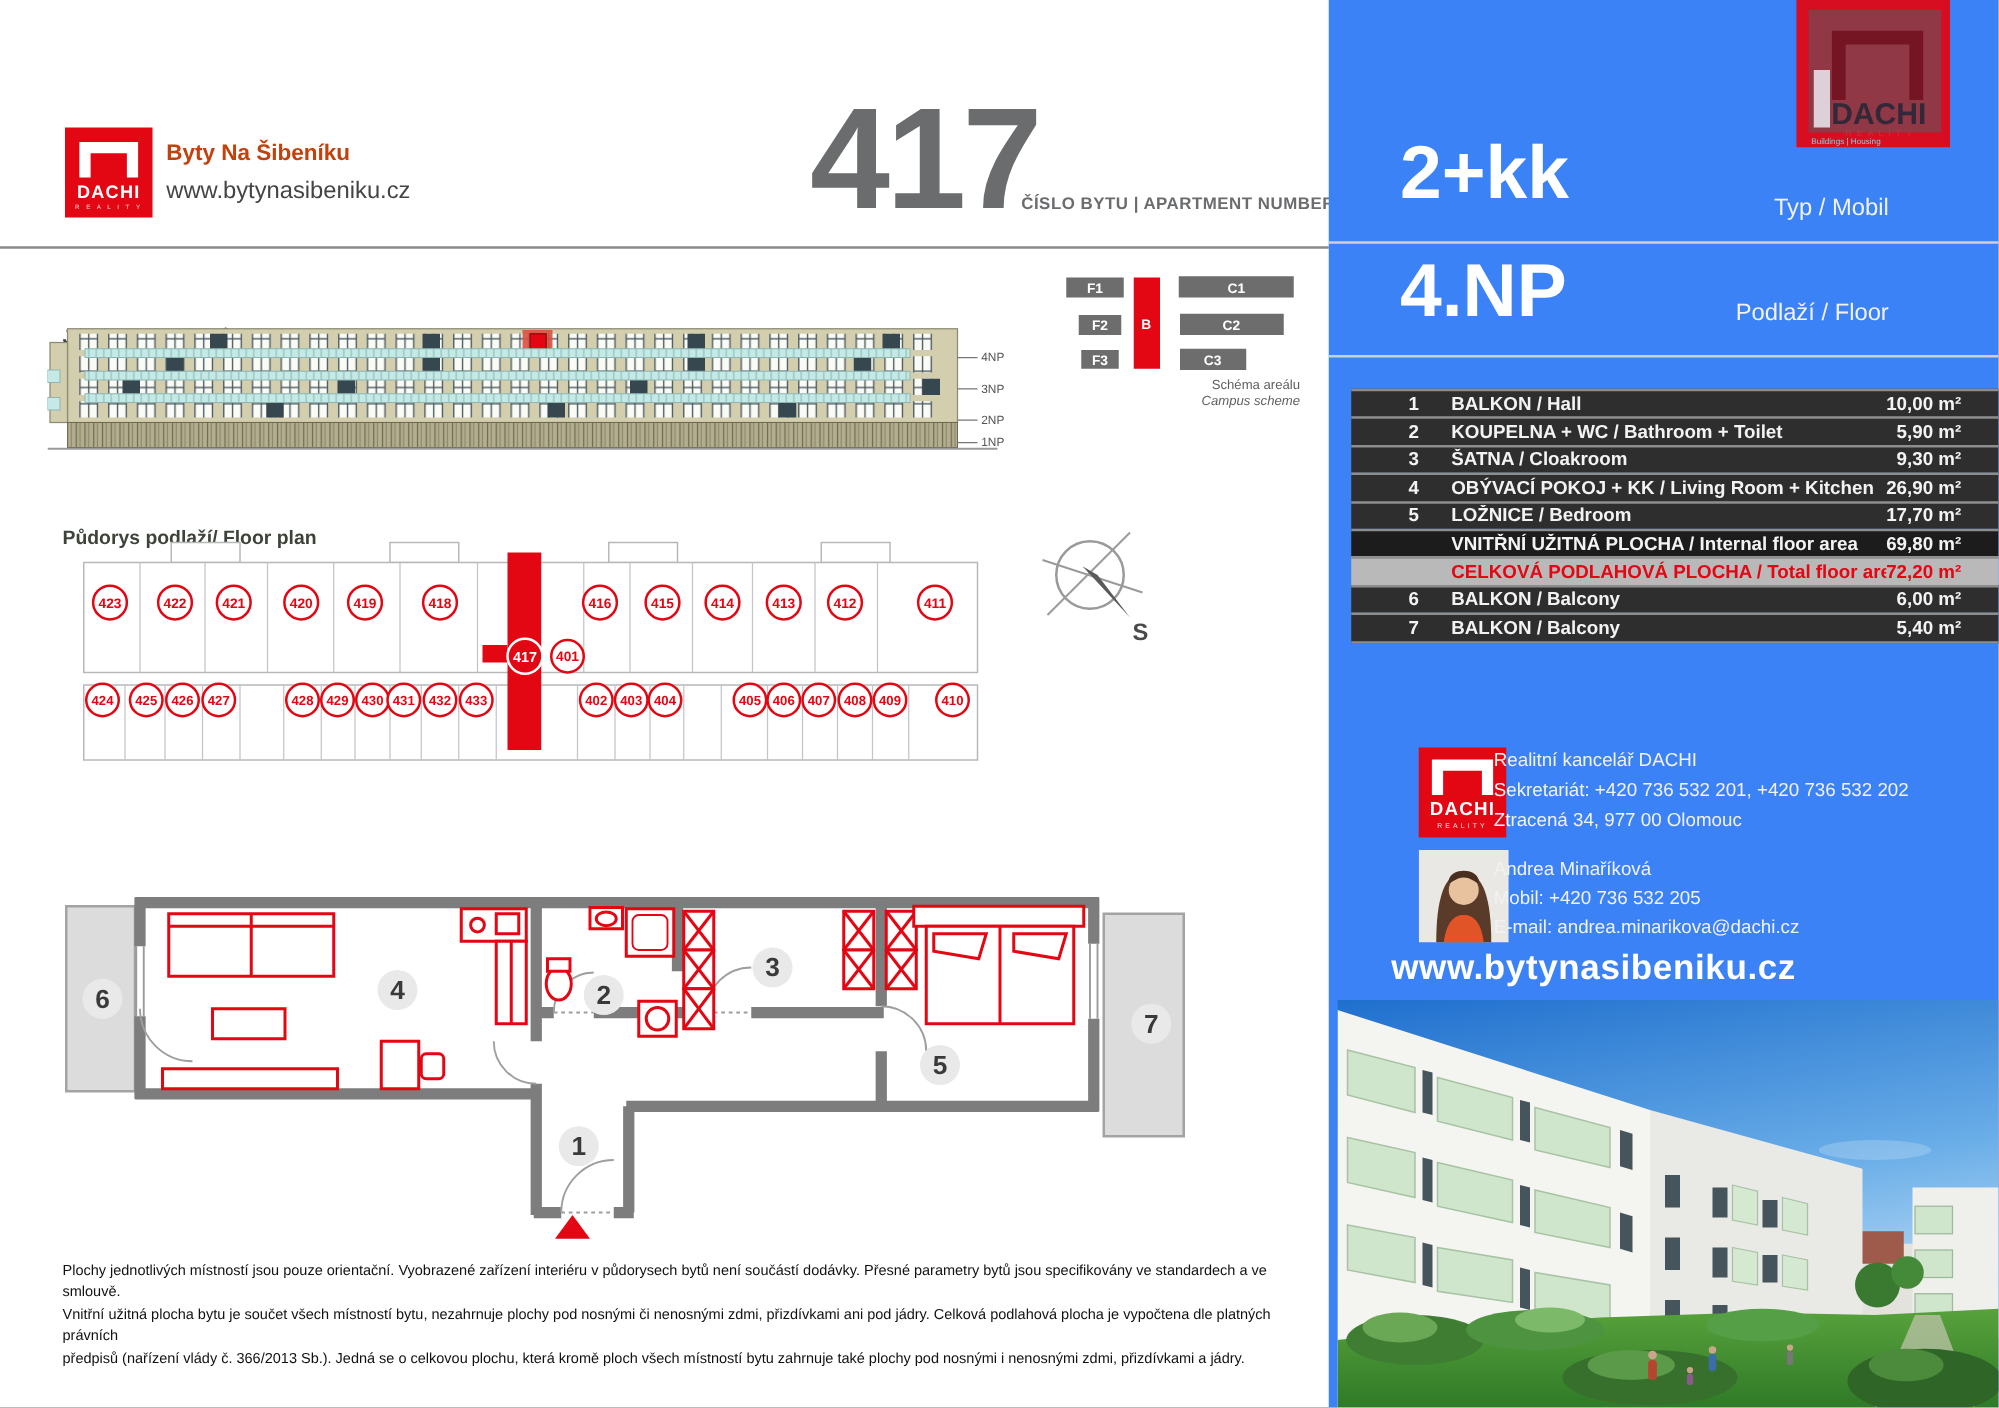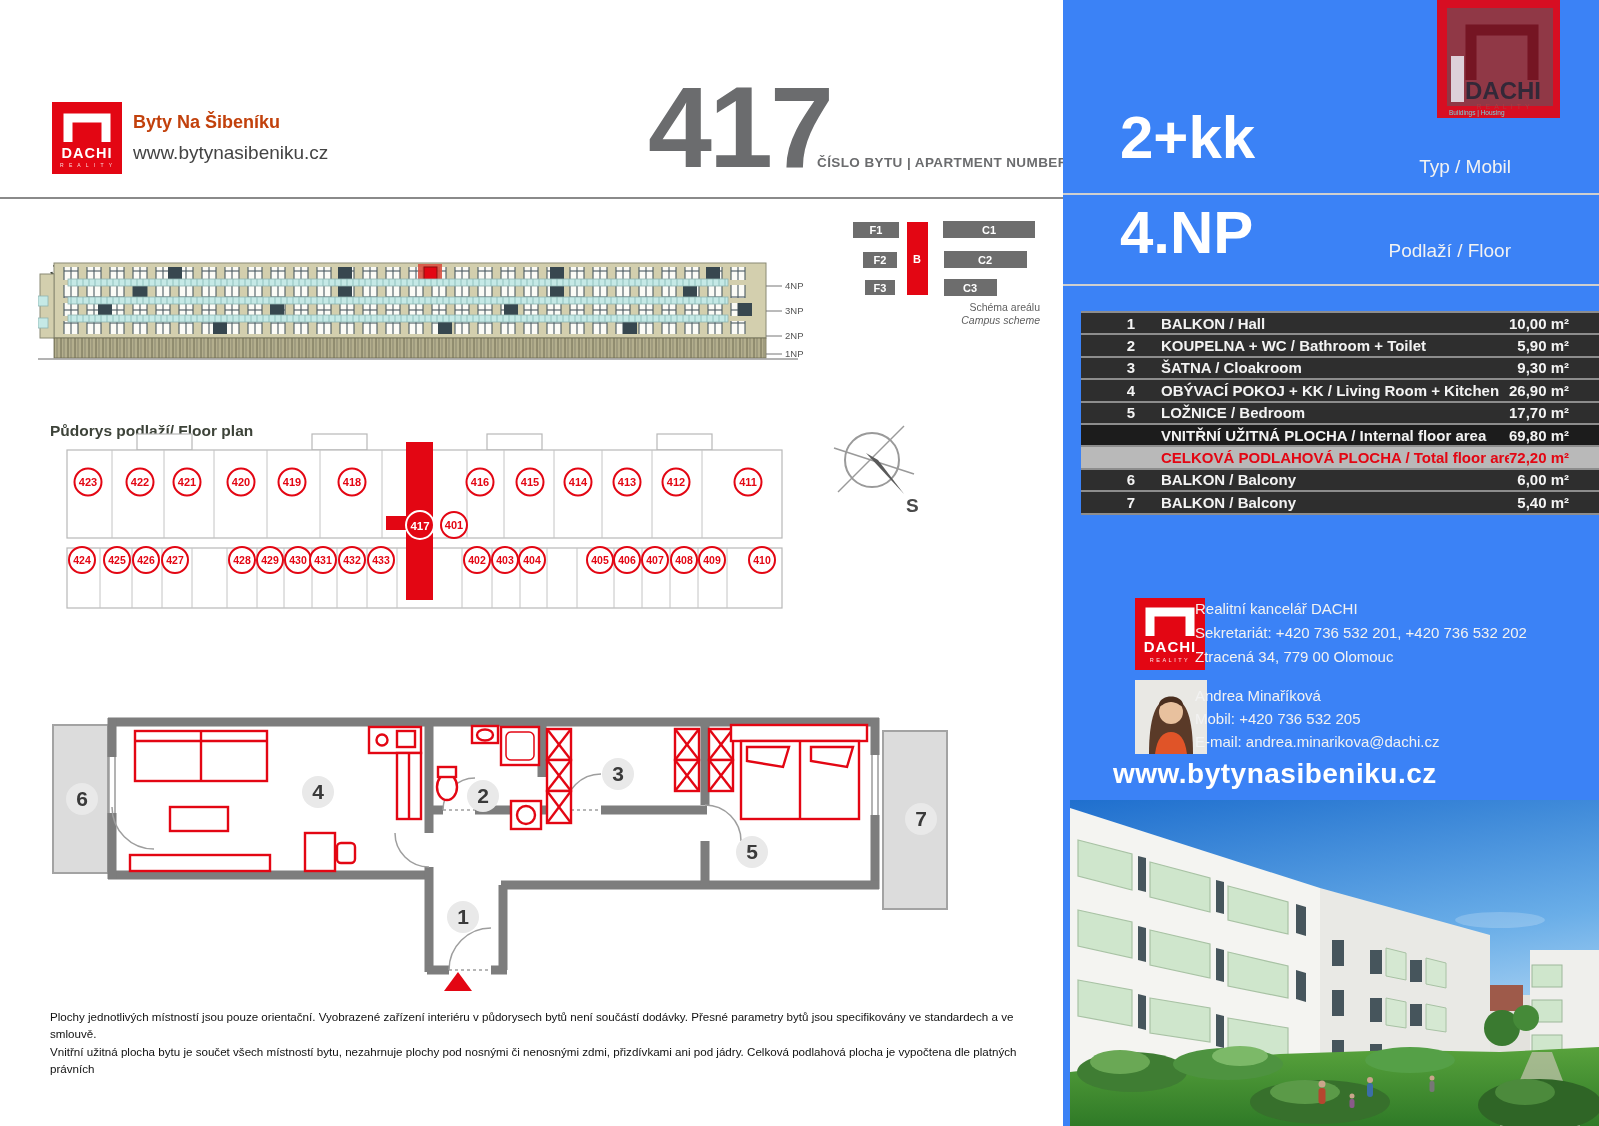--- a/index.html
+++ b/index.html
@@ -413,20 +413,21 @@
       <circle cx="876" cy="124" r="16" fill="#e9e9e9"></circle>
         <text x="876" y="131">7</text>
       <circle cx="418" cy="222" r="16" fill="#e9e9e9"></circle>
         <text x="418" y="229">1</text>
     </g>
   </svg>
 
   <div class="disclaimer">
     <div>Plochy jednotlivých místností jsou pouze orientační. Vyobrazené zařízení interiéru v půdorysech bytů není součástí dodávky. Přesné parametry bytů jsou specifikovány ve standardech a ve smlouvě.</div>
     <div>Vnitřní užitná plocha bytu je součet všech místností bytu, nezahrnuje plochy pod nosnými či nenosnými zdmi, přizdívkami ani pod jádry. Celková podlahová plocha je vypočtena dle platných právních</div>
+    <div>předpisů (nařízení vlády č. 366/2013 Sb.). Jedná se o celkovou plochu, která kromě ploch všech místností bytu zahrnuje také plochy pod nosnými i nenosnými zdmi, přizdívkami a jádry.</div>
   </div>
 
   <div class="panel">
     <div class="type-value">2+kk</div>
     <div class="type-label">Typ / Mobil</div>
     <div class="p-div1"></div>
     <div class="floor-value">4.NP</div>
     <div class="floor-label">Podlaží / Floor</div>
     <div class="p-div2"></div>
 
@@ -480,21 +481,21 @@
 
     <div class="c-logo">
       <svg width="70" height="72" viewBox="0 0 70 72">
         <path d="M15,38 V14 H55 V38" fill="none" stroke="#ffffff" stroke-width="9"></path>
         <text x="35" y="54" text-anchor="middle" font-size="15" font-weight="bold" fill="#ffffff" letter-spacing="1">DACHI</text>
         <text x="35" y="64" text-anchor="middle" font-size="5.5" fill="#ffffff" opacity=".9" letter-spacing="2.5">REALITY</text>
       </svg>
     </div>
     <div class="c-line" style="top:600px;">Realitní kancelář DACHI</div>
     <div class="c-line" style="top:624px;">Sekretariát: +420 736 532 201, +420 736 532 202</div>
-    <div class="c-line" style="top:648px;">Ztracená 34, 779 00 Olomouc</div>
+    <div class="c-line" style="top:648px;">Ztracená 34, 977 00 Olomouc</div>
 
     <div class="agent-photo">
       <svg width="72" height="74" viewBox="0 0 72 74">
         <rect width="72" height="74" fill="#e9e8e4"></rect>
         <path d="M14,74 C14,40 20,18 36,18 C52,18 58,40 58,74 Z" fill="#5a3a28"></path>
         <circle cx="36" cy="32" r="12" fill="#e8c19e"></circle>
         <path d="M20,74 C22,58 28,52 36,52 C44,52 50,58 52,74 Z" fill="#e05428"></path>
         <path d="M24,24 C26,14 46,14 48,24 C48,30 44,22 36,22 C28,22 24,30 24,24 Z" fill="#4a2e1e"></path>
       </svg>
     </div>

